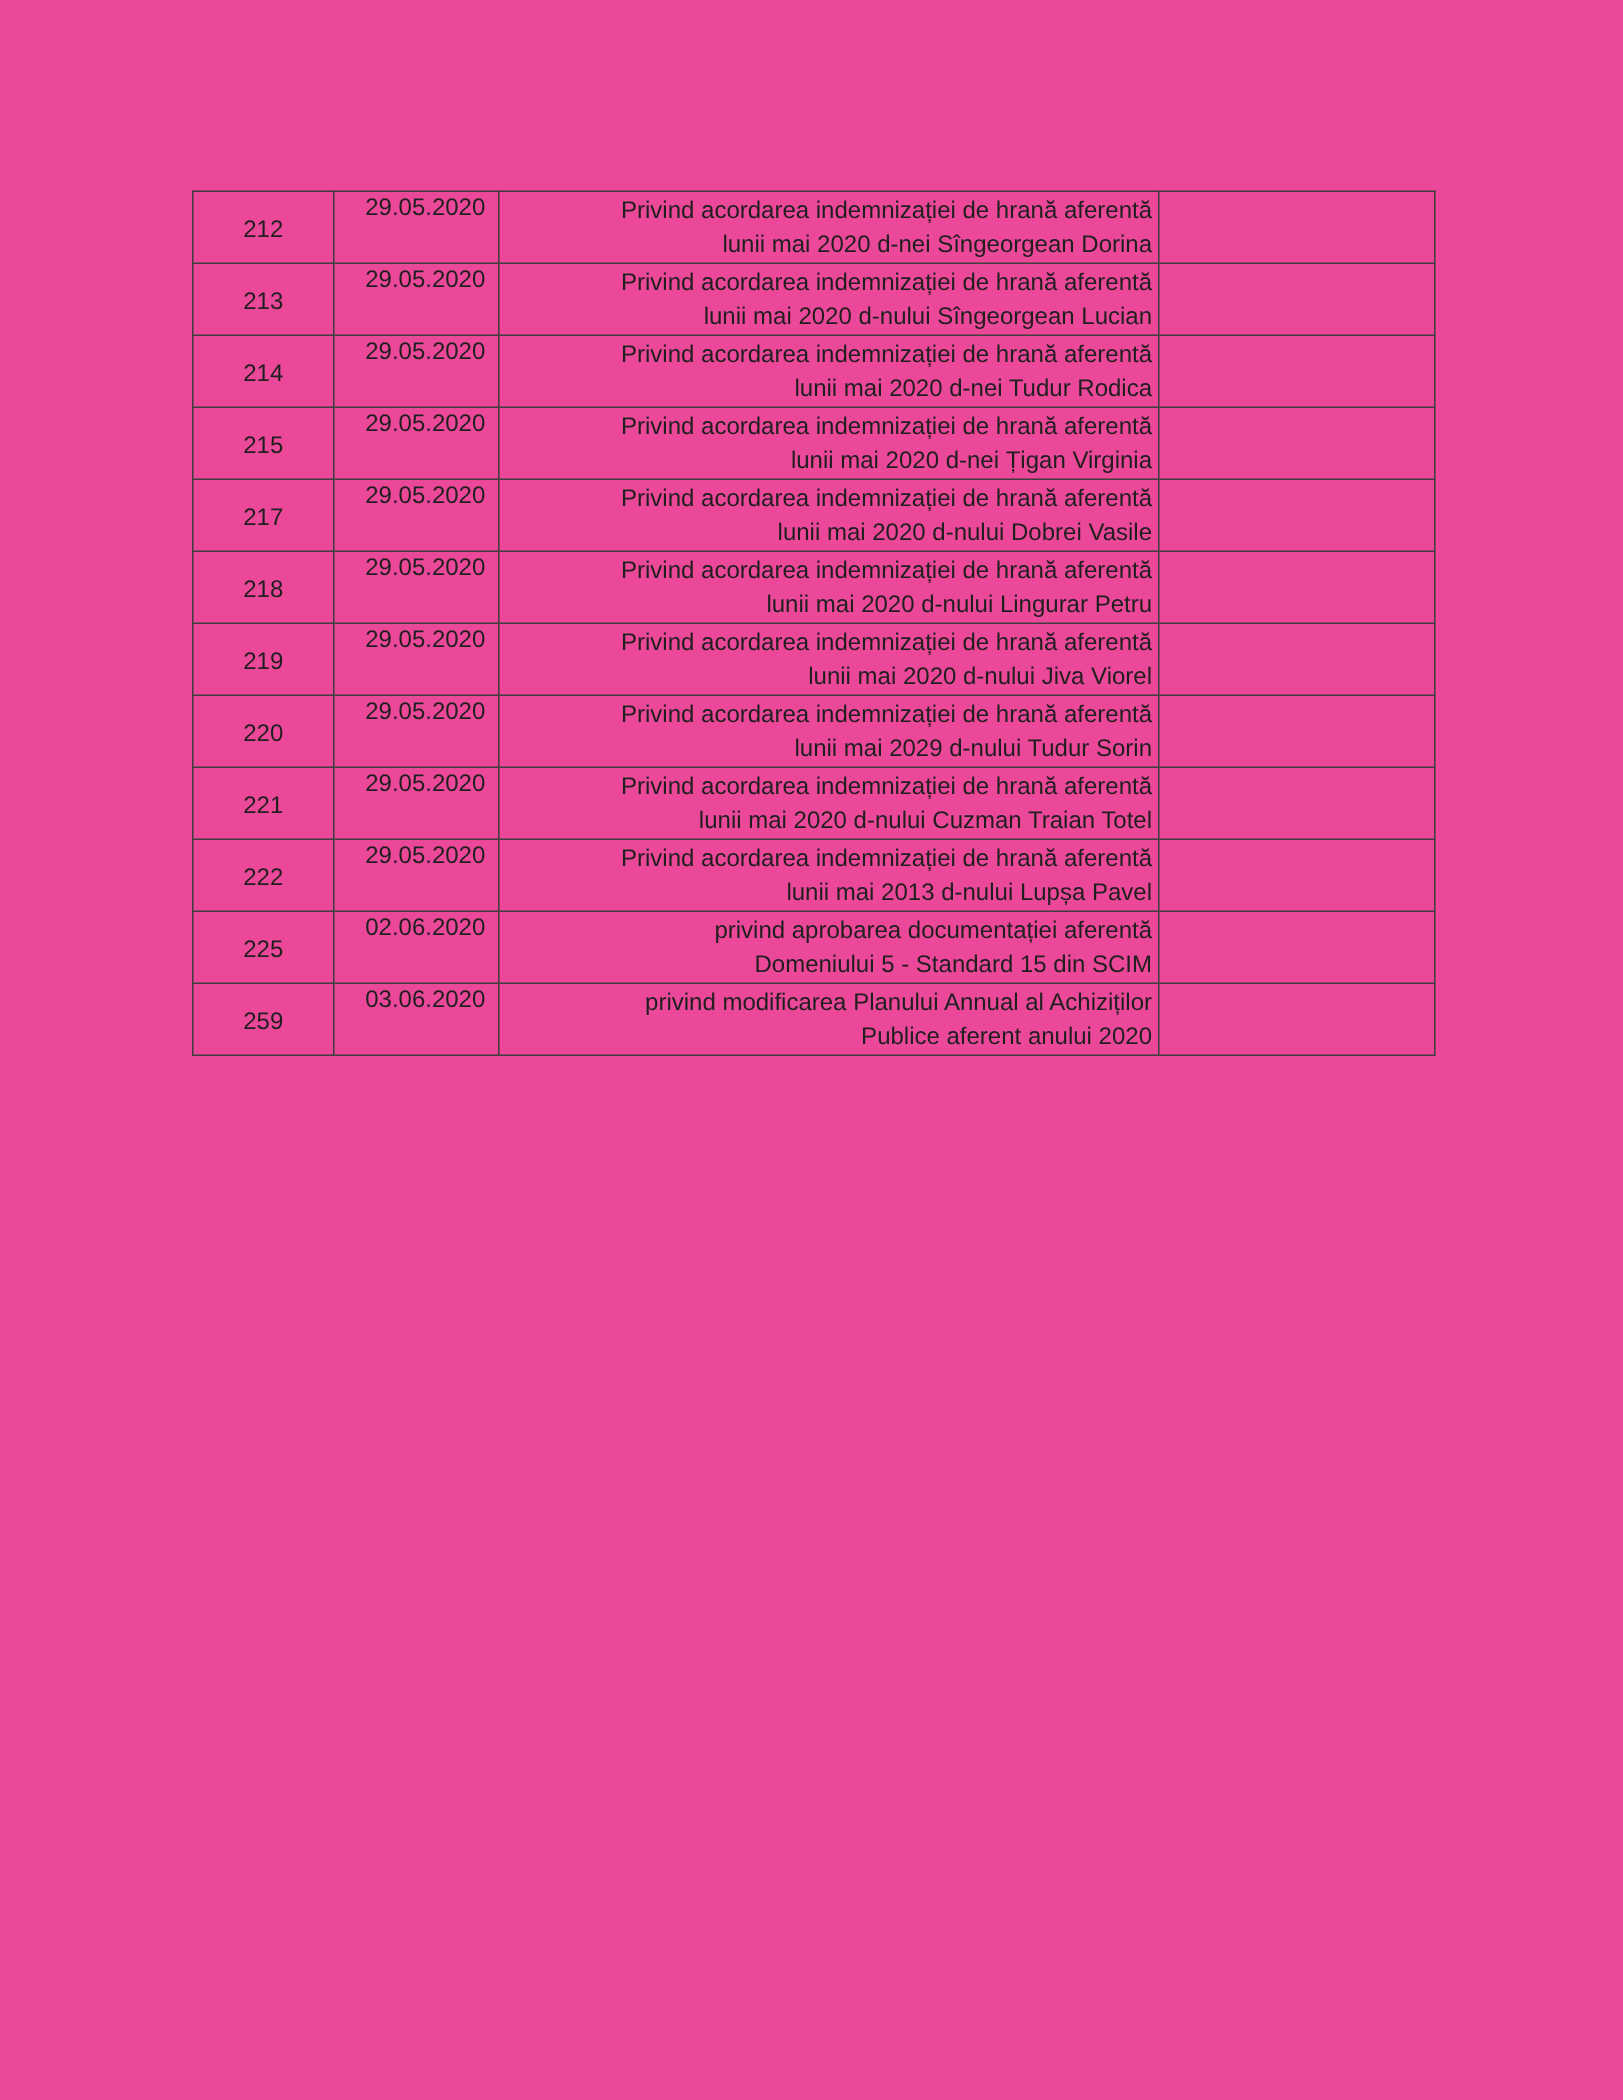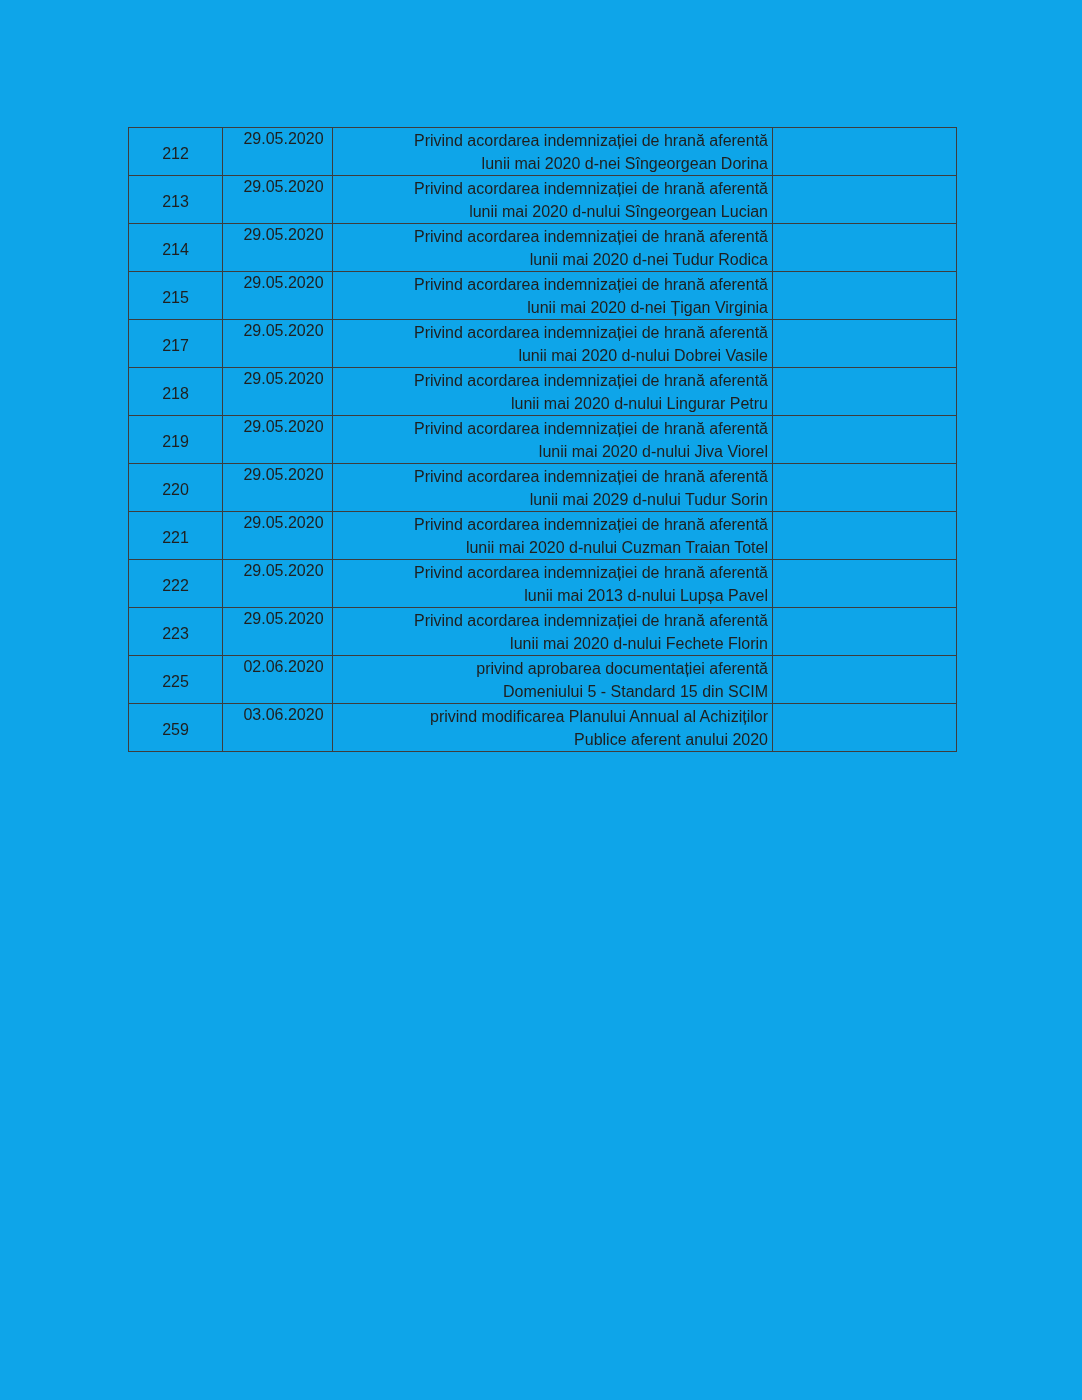--- a/index.html
+++ b/index.html
@@ -9,21 +9,21 @@
     height: 1400px;
     position: relative;
     font-family: "Liberation Sans", sans-serif;
     color: #1f1f1f;
     overflow: hidden;
   }
   .page {
     position: absolute;
     left: 0; top: 0;
     width: 1082px; height: 1400px;
-    background: #0ea5e9;
+    background: #ec4899;
   }
   table.decisions {
     position: absolute;
     left: 128px;
     top: 127px;
     width: 828px;
     border-collapse: collapse;
     table-layout: fixed;
   }
   table.decisions col.c-num  { width: 94px; }
@@ -163,29 +163,20 @@
   <tr>
     <td class="col-num"><span>222</span></td>
     <td class="col-date"><span>29.05.2020</span></td>
     <td class="col-desc">
       <div>Privind acordarea indemnizației de hrană aferentă</div>
       <div>lunii mai 2013 d-nului Lupșa Pavel</div>
     </td>
     <td class="col-notes"></td>
   </tr>
 
-  <tr>
-    <td class="col-num"><span>223</span></td>
-    <td class="col-date"><span>29.05.2020</span></td>
-    <td class="col-desc">
-      <div>Privind acordarea indemnizației de hrană aferentă</div>
-      <div>lunii mai 2020 d-nului Fechete Florin</div>
-    </td>
-    <td class="col-notes"></td>
-  </tr>
 
 
   <tr>
     <td class="col-num"><span>225</span></td>
     <td class="col-date"><span>02.06.2020</span></td>
     <td class="col-desc">
       <div>privind aprobarea documentației aferentă</div>
       <div>Domeniului 5 - Standard 15 din SCIM</div>
     </td>
     <td class="col-notes"></td>

